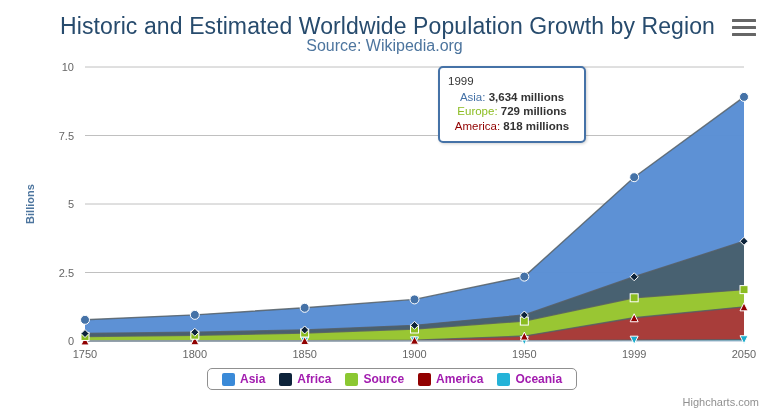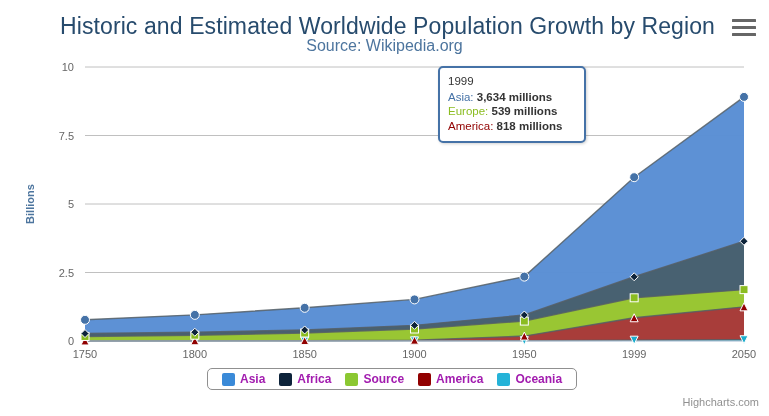--- a/index.html
+++ b/index.html
@@ -101,20 +101,21 @@
   }
   .tooltip-header {
     font-size: 11.5px;
     color: #333333;
     padding-bottom: 1px;
   }
   .tooltip-row {
     font-size: 11.5px;
     color: #333333;
     white-space: nowrap;
+    text-align: center;
   }
   .tooltip-row .t-name { font-weight: normal; }
   .tooltip-row .t-val { font-weight: bold; color: #333333; }
 
   
   .legend-box {
     position: absolute;
     left: 207px;
     top: 368px;
     border: 1px solid #909090;
@@ -252,21 +253,21 @@
       </g>
     <g id="y-axis-title">
         <text x="34" y="204" text-anchor="middle" class="axis-title-text" transform="rotate(-90 34 204)">Billions</text>
       </g>
   </svg>
 
   <div class="tooltip-box">
     <div class="tooltip-header">1999</div>
     <div id="tooltip-rows">
         <div class="tooltip-row"><span class="t-name" style="color: rgb(69, 114, 167);">Asia: </span><span class="t-val">3,634 millions</span></div>
-        <div class="tooltip-row"><span class="t-name" style="color: rgb(139, 188, 33);">Europe: </span><span class="t-val">539 millions</span></div>
+        <div class="tooltip-row"><span class="t-name" style="color: rgb(139, 188, 33);">Europe: </span><span class="t-val">729 millions</span></div>
         <div class="tooltip-row"><span class="t-name" style="color: rgb(145, 0, 0);">America: </span><span class="t-val">818 millions</span></div>
       </div>
   </div>
 
   <div class="legend-box" id="legend-box">
       <div class="legend-item">
         <span class="legend-swatch" style="background: rgb(58, 138, 216);"></span>
         <span class="legend-label">Asia</span>
       </div>
       <div class="legend-item">

